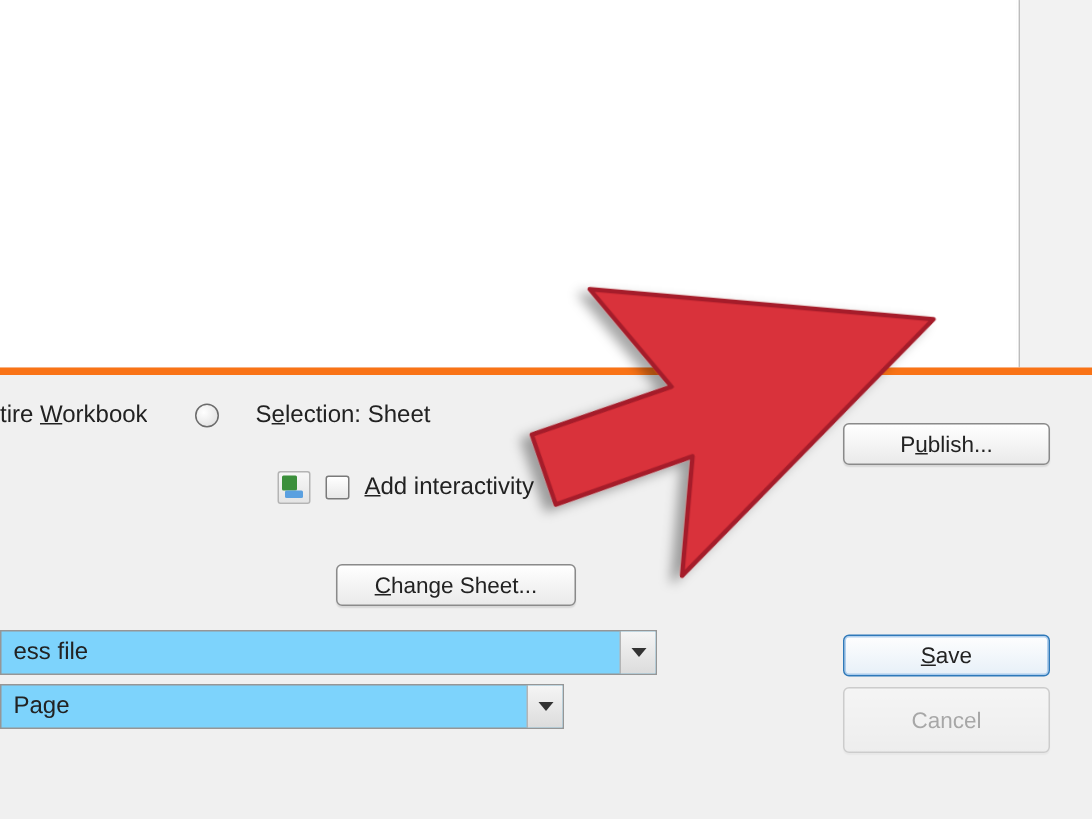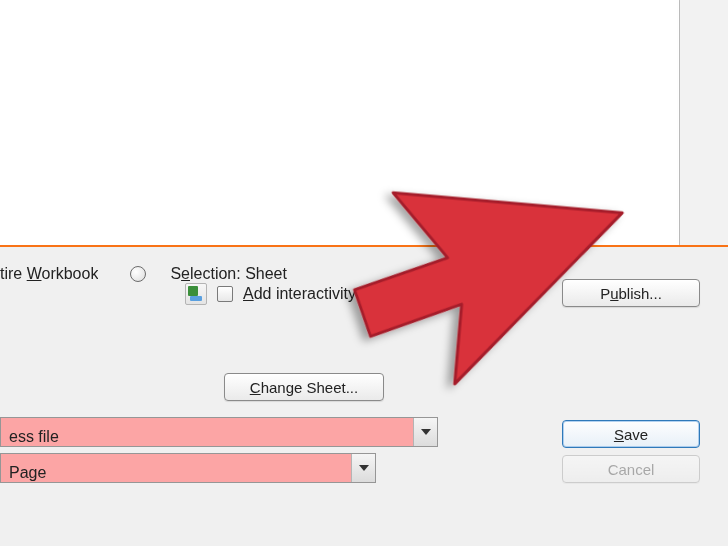--- a/index.html
+++ b/index.html
@@ -31,21 +31,21 @@
       position: absolute;
       top: 0; left: 680px;
       width: 48px; height: 245px;
       background: #f2f2f2;
     }
     .dialog-lower {
       position: absolute;
       top: 245px; left: 0;
       width: 728px; height: 300px;
       background: #f0f0f0;
-      border-top: 2px solid #f97316;
+      border-top: 5px solid #f97316;
     }
     .row1 {
       position: absolute;
       top: 18px; left: 0; right: 0;
       display: flex;
       align-items: center;
     }
     .entire-wb {
       margin-left: 0;
       white-space: nowrap;
@@ -82,21 +82,21 @@
       display: inline-flex;
       align-items: center;
       justify-content: center;
       box-shadow: inset 0 1px 0 #fff, 0 1px 1px rgba(0,0,0,.1);
       cursor: default;
       white-space: nowrap;
       padding: 0 10px;
     }
     .row2 {
       position: absolute;
-      top: 36px; left: 185px;
+      top: 64px; left: 185px;
       display: flex;
       align-items: center;
       gap: 10px;
     }
     .excel-icon {
       width: 22px; height: 22px;
       background: linear-gradient(#f7f7f7,#e4e4e4);
       border: 1px solid #b4b4b4;
       position: relative;
       border-radius: 2px;
@@ -129,24 +129,24 @@
     }
     .change-title-btn {
       position: absolute;
       top: 126px; left: 224px;
       width: 160px; height: 28px;
     }
     .combo {
       position: absolute;
       left: 0;
       height: 30px;
-      background: #fca5a5;
+      background: #7dd3fc;
       border: 1px solid #969696;
       display: flex;
-      align-items: flex-end;
+      align-items: center;
       padding-left: 8px;
       font-size: 16px;
       color: #222;
     }
     .combo .arrow-btn {
       position: absolute;
       right: 0; top: 0;
       width: 24px; height: 100%;
       border-left: 1px solid #b4b4b4;
       background: linear-gradient(#f5f5f5,#dcdcdc);
@@ -167,21 +167,21 @@
       position: absolute;
       top: 173px; right: 28px;
       width: 138px; height: 28px;
       border: 1px solid #2f79b9;
       background: linear-gradient(#fefefe,#e7f0f8);
       box-shadow: inset 0 0 0 1px rgba(130,180,230,.6);
     }
     .cancel-btn {
       position: absolute;
       top: 208px; right: 28px;
-      width: 138px; height: 28px;
+      width: 138px; height: 44px;
       opacity: .35;
     }
     
     .big-arrow {
       position: absolute;
       top: 152px; left: 309px;
       width: 330px; height: 330px;
       pointer-events: none;
       z-index: 50;
     }

